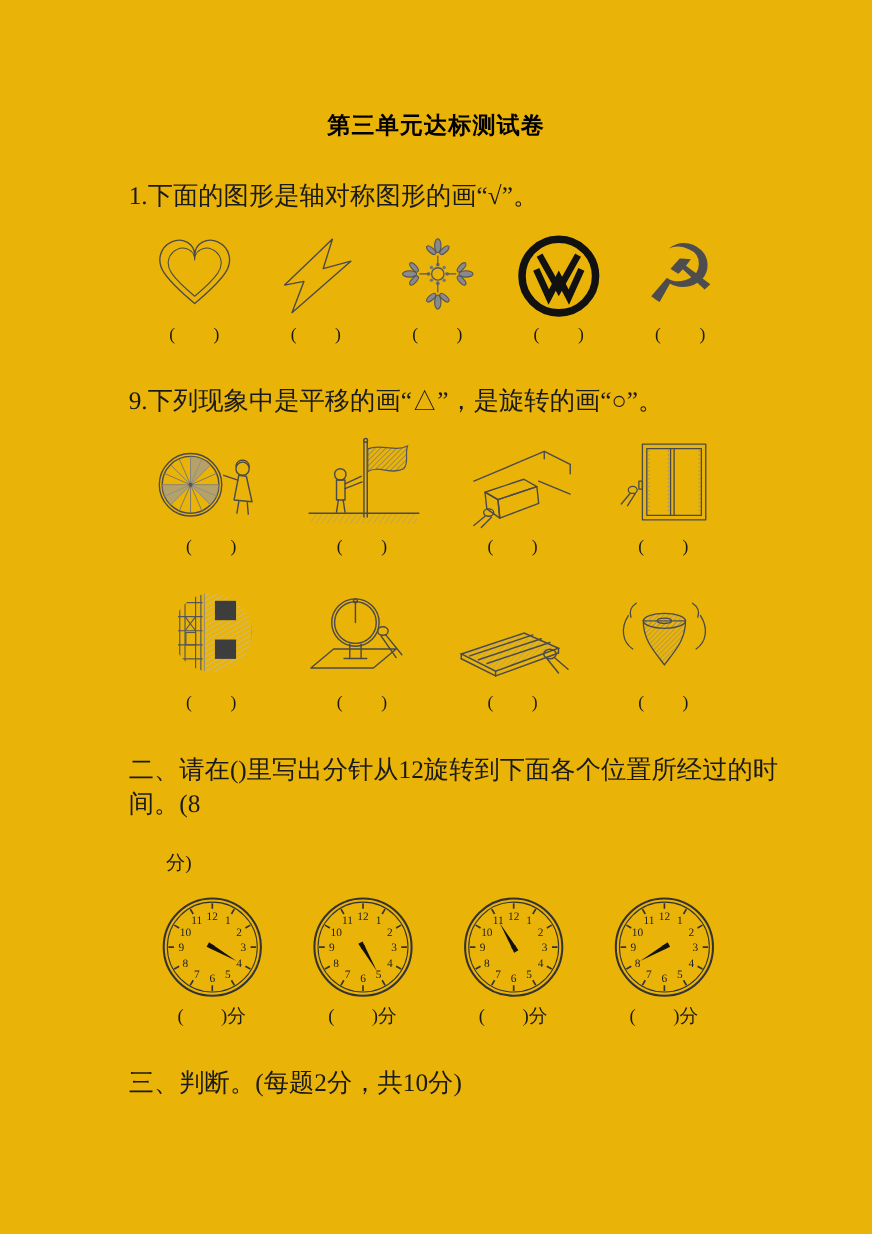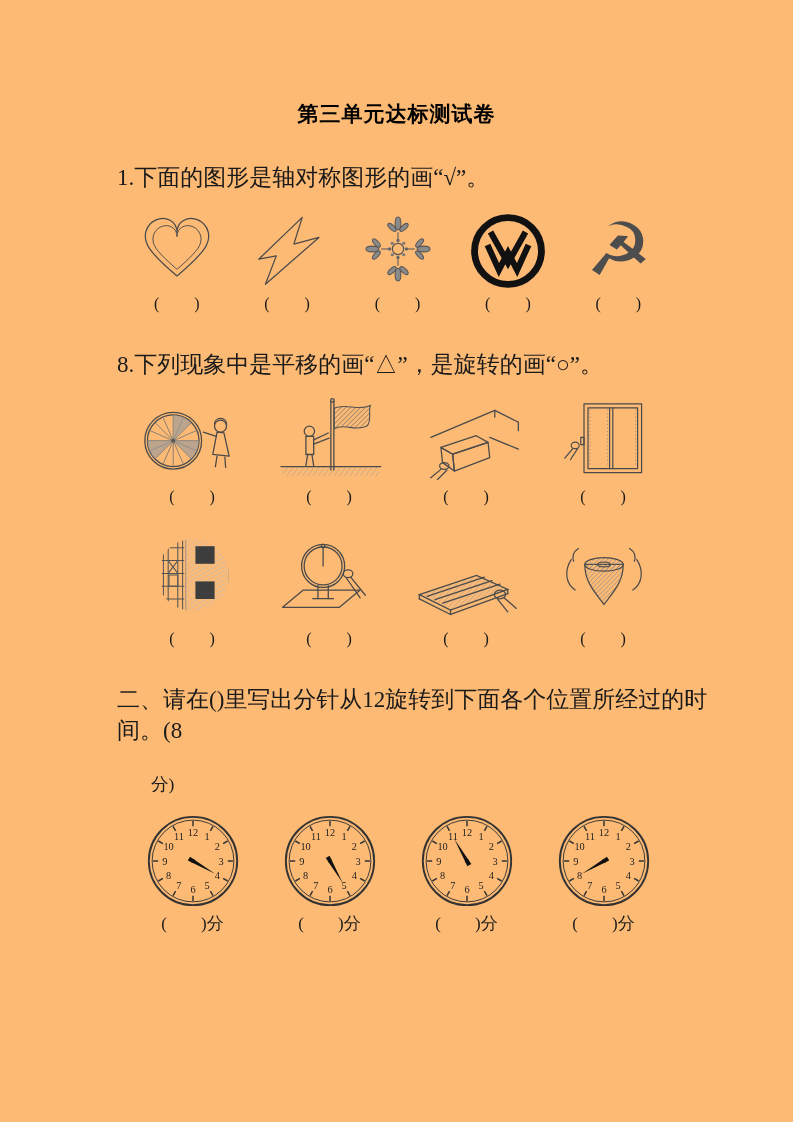--- a/index.html
+++ b/index.html
@@ -1,18 +1,18 @@
 <!DOCTYPE html>
 <html><head>
 <meta charset="utf-8">
 <style>
   html,body { margin:0; padding:0; background:#ffffff; }
   .page {
     position:relative; width:793px; height:1122px; margin:0 auto;
-    background:#fdba74; color:#1a1a1a; overflow:hidden;
+    background:#eab308; color:#1a1a1a; overflow:hidden;
     font-family:"Liberation Serif", serif;
   }
   .title {
     padding-top:100px; text-align:center;
     font-family:"Liberation Sans", sans-serif;
     font-weight:bold; font-size:21px; letter-spacing:1px; color:#000;
   }
   .lead  { margin:40px 70px 0 117px; font-size:17.5px; line-height:1.35; }
   .lead2 { margin:34px 70px 0 117px; font-size:23px; line-height:1.35; }
   .hang  { margin:26px 70px 0 117px; padding-left:34px; font-size:17.5px; }
@@ -115,21 +115,21 @@
     <div class="cell">
       <div class="fig">
         <svg width="80" height="80" viewBox="0 0 100 100">
           <text x="50" y="82" font-size="92" text-anchor="middle" fill="#4d4d4d" font-family="DejaVu Sans, sans-serif">☭</text>
         </svg>
       </div>
       <div class="slot">(　　)</div>
     </div>
   </div>
 
-  <div class="lead2">8.下列现象中是平移的画“△”，是旋转的画“○”。</div>
+  <div class="lead2">9.下列现象中是平移的画“△”，是旋转的画“○”。</div>
 
   <div class="figrow4">
     <div class="cell">
       <div class="fig2a">
         <svg width="118" height="86" viewBox="0 0 130 100">
           <circle class="lineart" cx="42" cy="52" r="33"></circle>
           <circle class="lineart" cx="42" cy="52" r="30"></circle>
           <g stroke="#777" stroke-width="1">
             <line x1="42" y1="22" x2="42" y2="82"></line>
               <line x1="12" y1="52" x2="72" y2="52"></line>
@@ -449,14 +449,15 @@
           <text x="34.999999999999986" y="27.819237886466848" text-anchor="middle" font-size="11" fill="#222" font-family="&quot;Liberation Serif&quot;, serif">11</text>
           <line x1="49.99999999999999" y1="7.5" x2="49.99999999999999" y2="13" stroke="#333" stroke-width="1.6"></line>
           <text x="49.99999999999999" y="23.8" text-anchor="middle" font-size="11" fill="#222" font-family="&quot;Liberation Serif&quot;, serif">12</text>
           <polygon points="-2.4,5 0,-27 2.4,5" transform="translate(50,50) rotate(240)" fill="#111"></polygon>
           <circle cx="50" cy="50" r="2.2" fill="#111"></circle>
         </svg>
       <div class="clock-slot">(　　)分</div>
     </div>
   </div>
 
+  <div class="lead2">三、判断。(每题2分，共10分)</div>
 
 </div>
 
 </body></html>

